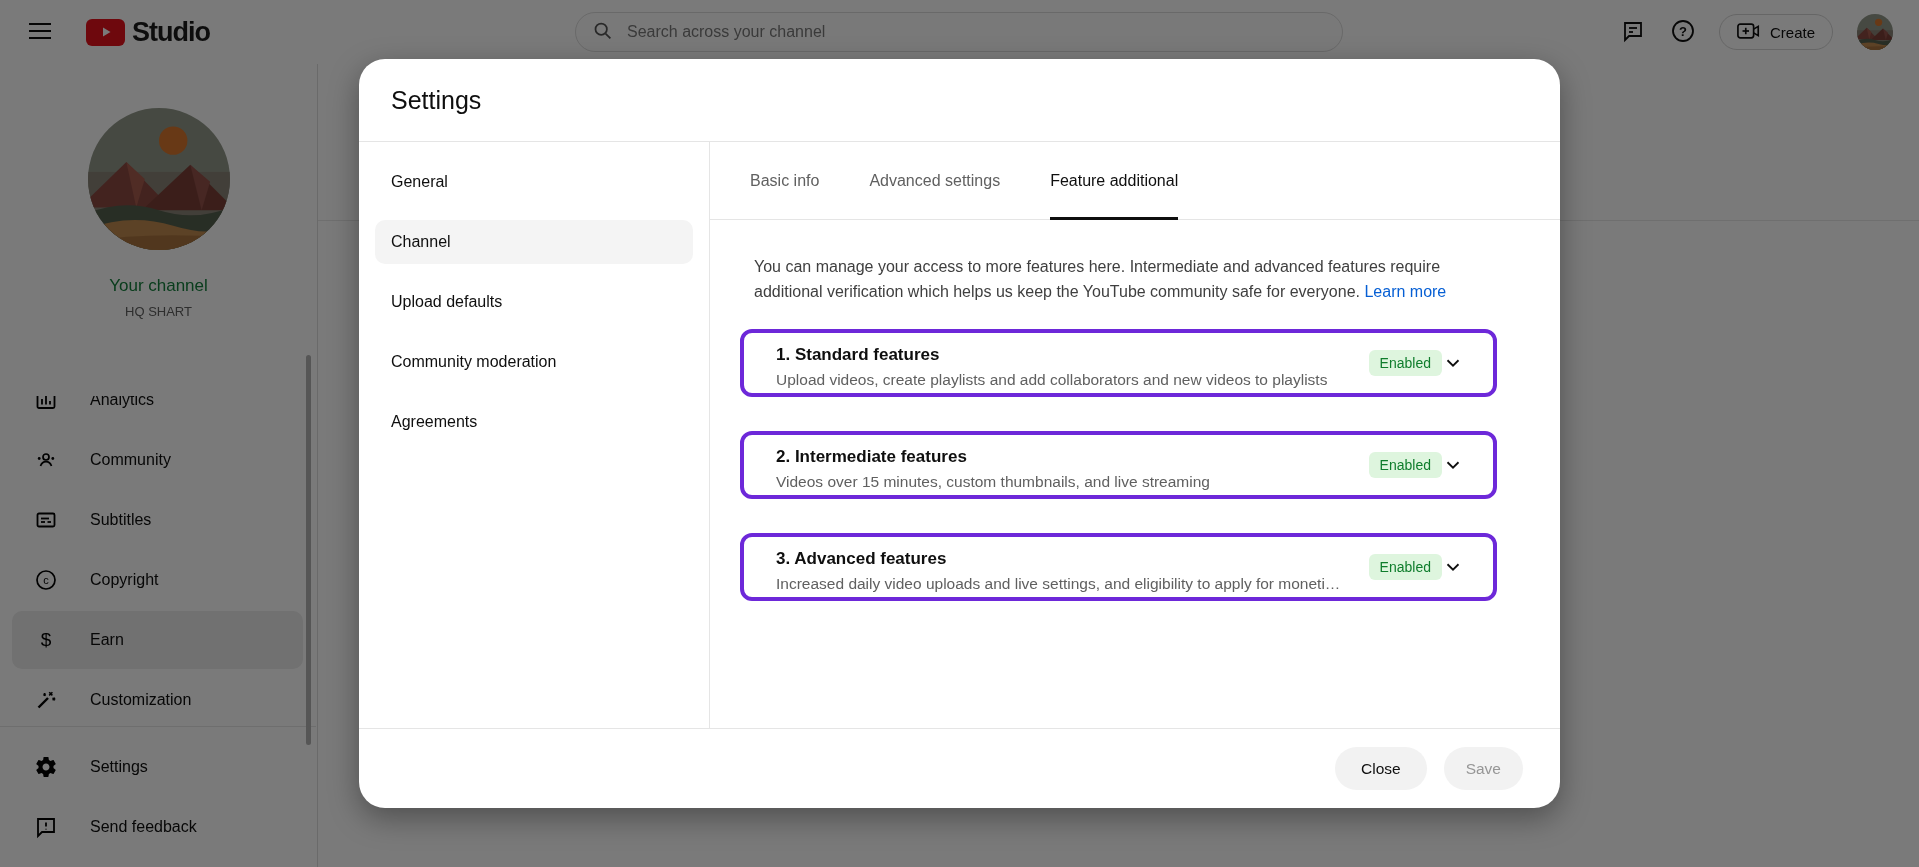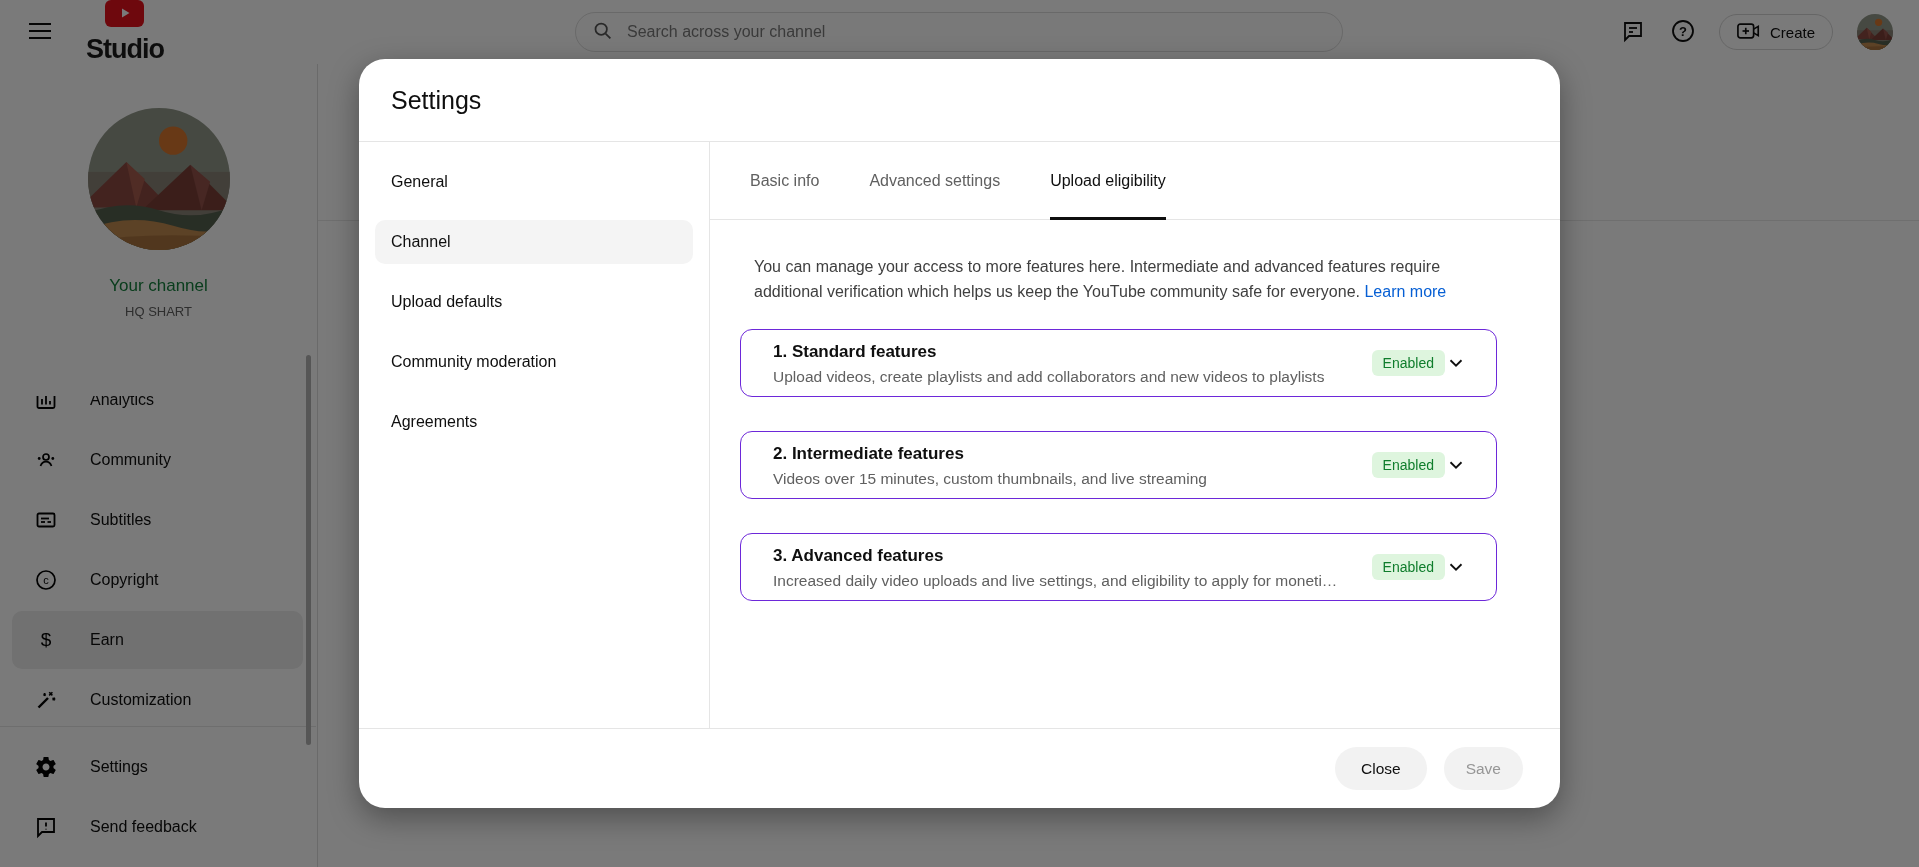--- a/index.html
+++ b/index.html
@@ -3,21 +3,21 @@
 <meta charset="utf-8">
 <style>
   * { margin:0; padding:0; box-sizing:border-box; }
   html,body { width:1919px; height:867px; overflow:hidden; }
   body { font-family:"Liberation Sans","DejaVu Sans",sans-serif; background:#fff; color:#0f0f0f; }
   .stage { position:relative; width:1919px; height:867px; background:#fff; overflow:hidden; }
 
   
   .topbar { position:absolute; top:0; left:0; width:1919px; height:64px; background:#fff; display:flex; align-items:center; z-index:1; }
   .hamburger { width:44px; height:44px; margin-left:18px; border:none; background:transparent; display:flex; align-items:center; justify-content:center; cursor:pointer; }
-  .logo { display:flex; align-items:center; gap:7px; margin-left:24px; cursor:pointer;flex-direction:column; }
+  .logo { display:flex; align-items:center; gap:7px; margin-left:24px; cursor:pointer; }
   .logo-mark { width:39px; height:27px; background:#e6121c; border-radius:6px; display:flex; align-items:center; justify-content:center; }
   .logo-text { font-size:27px; font-weight:700; letter-spacing:-1px; color:#1d1d1d; }
   .searchbar { position:absolute; left:575px; top:12px; width:768px; height:40px; background:#fdfdfd; border:1px solid #dcdcdc; border-radius:20px; display:flex; align-items:center; padding:0 16px; gap:14px; }
   .searchbar input { flex:1; border:none; outline:none; background:transparent; font-size:16px; color:#0f0f0f; font-family:inherit; }
   .searchbar input::placeholder { color:#7a7a7a; }
   .topbar-right { position:absolute; right:0; top:0; height:64px; display:flex; align-items:center; gap:10px; padding-right:26px; }
   .icon-btn { width:40px; height:40px; border:none; background:transparent; display:flex; align-items:center; justify-content:center; cursor:pointer; }
   .create-btn { display:flex; align-items:center; gap:9px; height:36px; padding:0 17px; margin-left:6px; border:1px solid #d5d5d5; border-radius:18px; background:#fff; font-size:15px; font-weight:500; color:#0f0f0f; font-family:inherit; cursor:pointer; }
   .avatar-sm { width:36px; height:36px; border-radius:50%; overflow:hidden; margin-left:14px; cursor:pointer; flex:none; }
   .avatar-sm svg, .avatar-lg svg { display:block; width:100%; height:100%; }
@@ -53,21 +53,21 @@
   .mnav-item { height:44px; margin:0 16px 16px; border-radius:10px; display:flex; align-items:center; padding-left:16px; font-size:16px; color:#0f0f0f; cursor:pointer; }
   .mnav-item.active { background:#f4f4f4; }
   .modal-content { flex:1; display:flex; flex-direction:column; min-width:0; }
   .tabs { height:78px; flex:none; display:flex; align-items:stretch; padding-left:40px; gap:50px; border-bottom:1px solid #e5e5e5; }
   .tab { position:relative; display:flex; align-items:center; font-size:16px; font-weight:500; color:#606060; cursor:pointer; }
   .tab.active { color:#0f0f0f; }
   .tab.active::after { content:""; position:absolute; left:0; right:0; bottom:-1px; height:3px; background:#0f0f0f; }
   .tab-panel { flex:1; overflow:hidden; }
   .intro { margin:34px 0 0 44px; width:712px; font-size:16px; line-height:25px; color:#3f3f3f; }
   .intro a { color:#065fd4; text-decoration:none; cursor:pointer; }
-  .feature-card { position:relative; width:757px; height:68px; margin:0 0 34px 30px; border:1px solid #6d28d9; border-radius:12px; background:#fff; cursor:pointer; }
+  .feature-card { position:relative; width:757px; height:68px; margin:0 0 34px 30px; border:4px solid #6d28d9; border-radius:12px; background:#fff; cursor:pointer; }
   .feature-card.fc1 { margin-top:25px; }
   .fc-title { position:absolute; left:32px; top:12px; font-size:17px; font-weight:600; color:#0f0f0f; }
   .fc-desc { position:absolute; left:32px; top:38px; right:150px; font-size:15.5px; color:#606060; white-space:nowrap; overflow:hidden; }
   .fc-right { position:absolute; right:29px; top:0; height:100%; display:flex; align-items:center; }
   .badge { background:#def5de; color:#0f7d2c; font-size:14px; font-weight:500; padding:5px 11px; border-radius:6px; }
   .chev { display:flex; align-items:center; color:#0f0f0f; cursor:pointer; }
   .modal-footer { height:80px; flex:none; border-top:1px solid #e5e5e5; display:flex; align-items:center; justify-content:flex-end; gap:17px; padding-right:37px;padding-left:19px; }
   .pill-btn { height:43px; border:none; border-radius:22px; background:#f2f2f2; font-size:15.5px; font-weight:500; font-family:inherit; padding:0 26px; cursor:pointer; color:#0f0f0f; }
   .pill-btn.disabled { color:#969696; cursor:default; padding:0 22px; }
 </style>
@@ -281,21 +281,21 @@
         <div class="mnav-item active">Channel</div>
         <div class="mnav-item">Upload defaults</div>
         <div class="mnav-item">Community moderation</div>
         <div class="mnav-item">Agreements</div>
       </nav>
 
       <div class="modal-content">
         <div class="tabs">
           <div class="tab">Basic info</div>
           <div class="tab">Advanced settings</div>
-          <div class="tab active">Upload eligibility</div>
+          <div class="tab active">Feature additional</div>
         </div>
 
         <div class="tab-panel">
           <p class="intro"><span>You can manage your access to more features here. Intermediate and advanced features require additional verification which helps us keep the YouTube community safe for everyone.</span> <a>Learn more</a></p>
 
           <div class="feature-card fc1">
             <div class="fc-title">1. Standard features</div>
             <div class="fc-desc">Upload videos, create playlists and add collaborators and new videos to playlists</div>
             <div class="fc-right">
               <span class="badge">Enabled</span>

